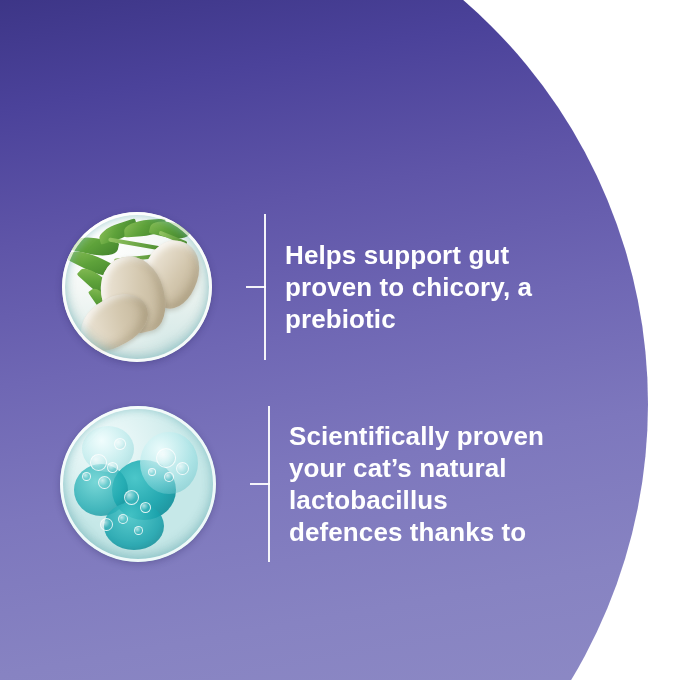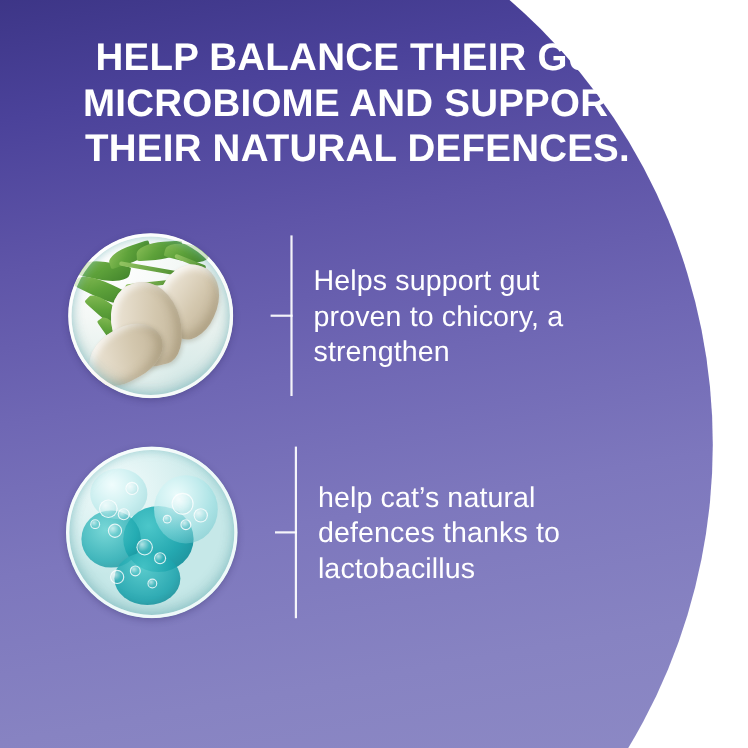--- a/index.html
+++ b/index.html
@@ -186,35 +186,30 @@
   .benefit-text {
     flex: 0 0 auto;
     margin-left: 19px;
     color: #ffffff;
     font-size: 26px;
     font-weight: 400;
     line-height: 32px;
     letter-spacing: 0.1px;
     width: 270px;
   }
-  .benefit-text .bt-line { display: block; white-space: nowrap; }
+  .benefit-text .bt-line { display: block; white-space: nowrap; font-weight: bold; }
 </style>
 </head>
 <body>
 
 <div id="stage">
 
   <div class="purple-fill-left"></div>
   <div class="purple-panel"></div>
 
-  <h1 class="headline">
-    <span class="hl-line">HELP BALANCE THEIR GUT</span>
-    <span class="hl-line">MICROBIOME AND SUPPORT</span>
-    <span class="hl-line">THEIR NATURAL DEFENCES.</span>
-  </h1>
 
   <div class="benefit benefit-1">
 
     <div class="dish-wrap dish-1">
       <div class="dish dish-chicory">
 
         <div class="leaf" style="left:10px; top:26px; width:46px; height:17px; transform:rotate(12deg);"></div>
         <div class="leaf" style="left:6px; top:44px; width:52px; height:16px; transform:rotate(26deg);"></div>
         <div class="leaf" style="left:14px; top:64px; width:44px; height:15px; transform:rotate(42deg);"></div>
         <div class="leaf" style="left:36px; top:12px; width:40px; height:15px; transform:rotate(-18deg);"></div>
@@ -238,21 +233,21 @@
     </div>
 
     <div class="connector connector-1">
       <div class="conn-vline"></div>
       <div class="conn-tick"></div>
     </div>
 
     <div class="benefit-text">
       <span class="bt-line">Helps support gut</span>
       <span class="bt-line">proven to chicory, a</span>
-      <span class="bt-line">strengthen</span>
+      <span class="bt-line">prebiotic</span>
     </div>
   </div>
 
   <div class="benefit benefit-2">
 
     <div class="dish-wrap dish-2">
       <div class="dish dish-culture">
 
         <div class="blob" style="left:52px; top:54px; width:64px; height:60px;
                     background:radial-gradient(circle at 36% 30%, #3fc3c6 0%, #16a2ab 55%, #0c7f8c 100%);
@@ -284,19 +279,20 @@
         <div class="bubble" style="left:54px; top:32px; width:12px; height:12px;"></div>
       </div>
     </div>
 
     <div class="connector connector-2">
       <div class="conn-vline"></div>
       <div class="conn-tick"></div>
     </div>
 
     <div class="benefit-text">
-      <span class="bt-line">help cat’s natural</span>
+      <span class="bt-line">Scientifically proven</span>
+      <span class="bt-line">your cat’s natural</span>
+      <span class="bt-line">lactobacillus</span>
       <span class="bt-line">defences thanks to</span>
-      <span class="bt-line">lactobacillus</span>
     </div>
   </div>
 
 </div>
 
 </body></html>

